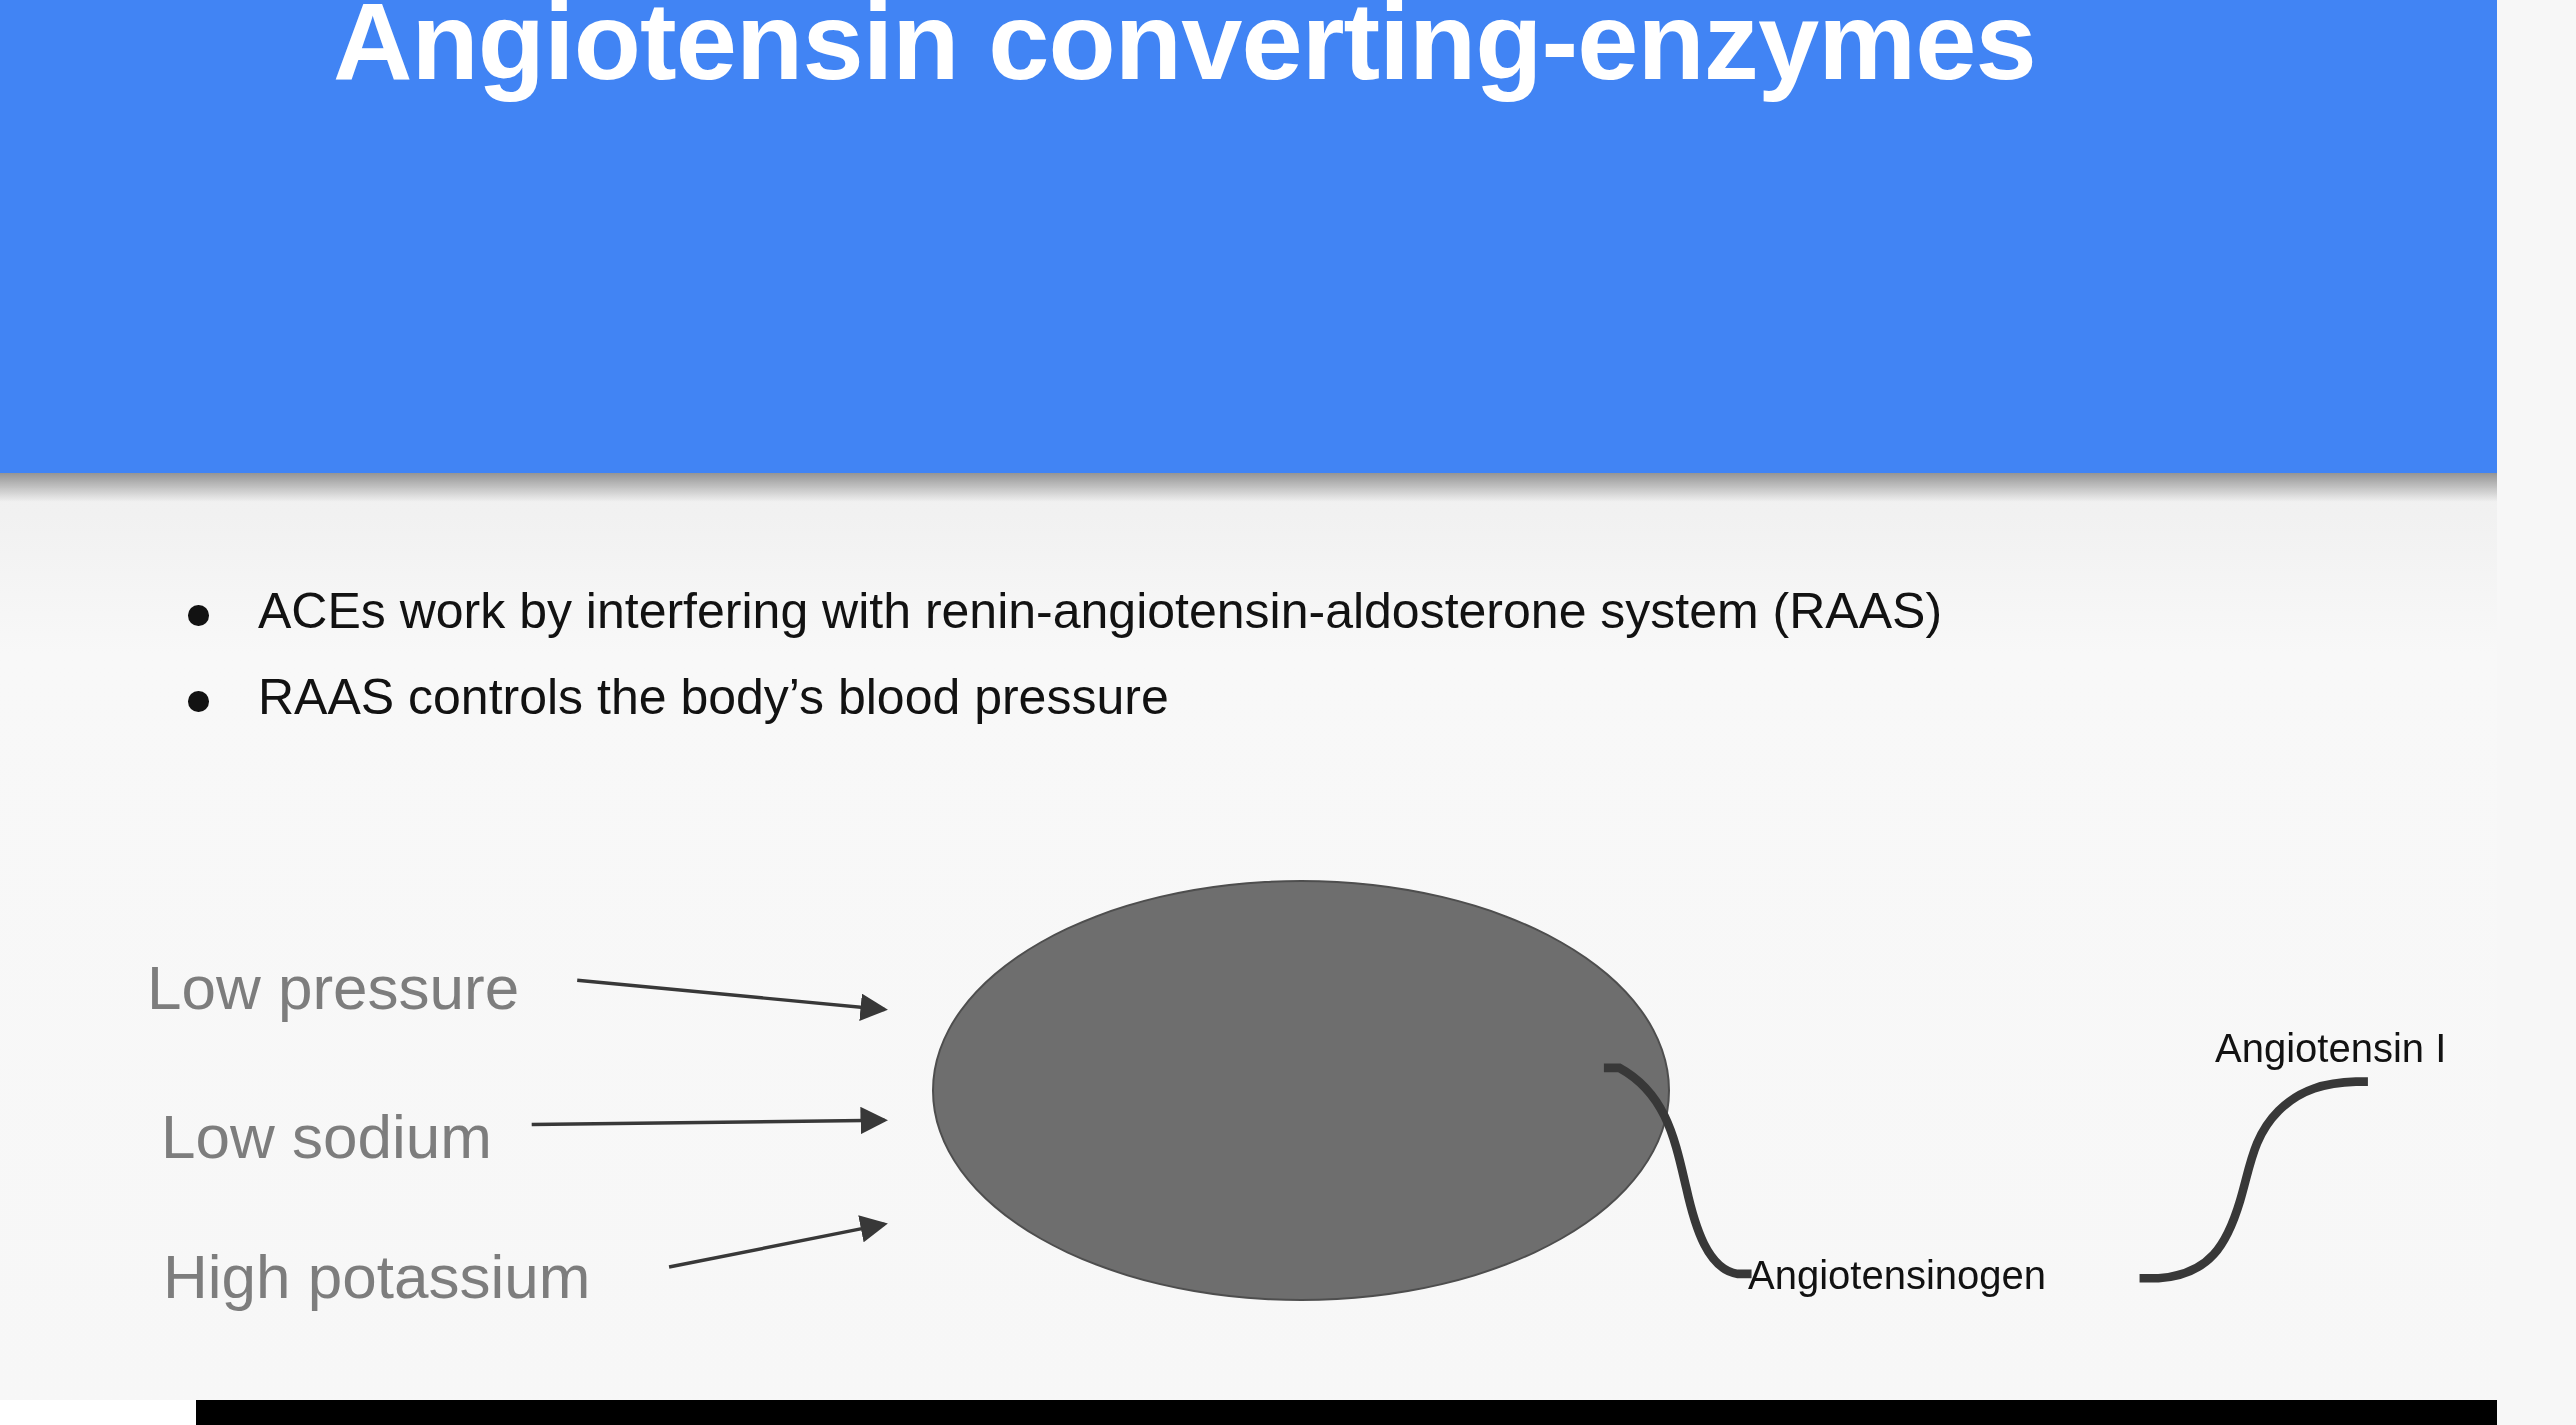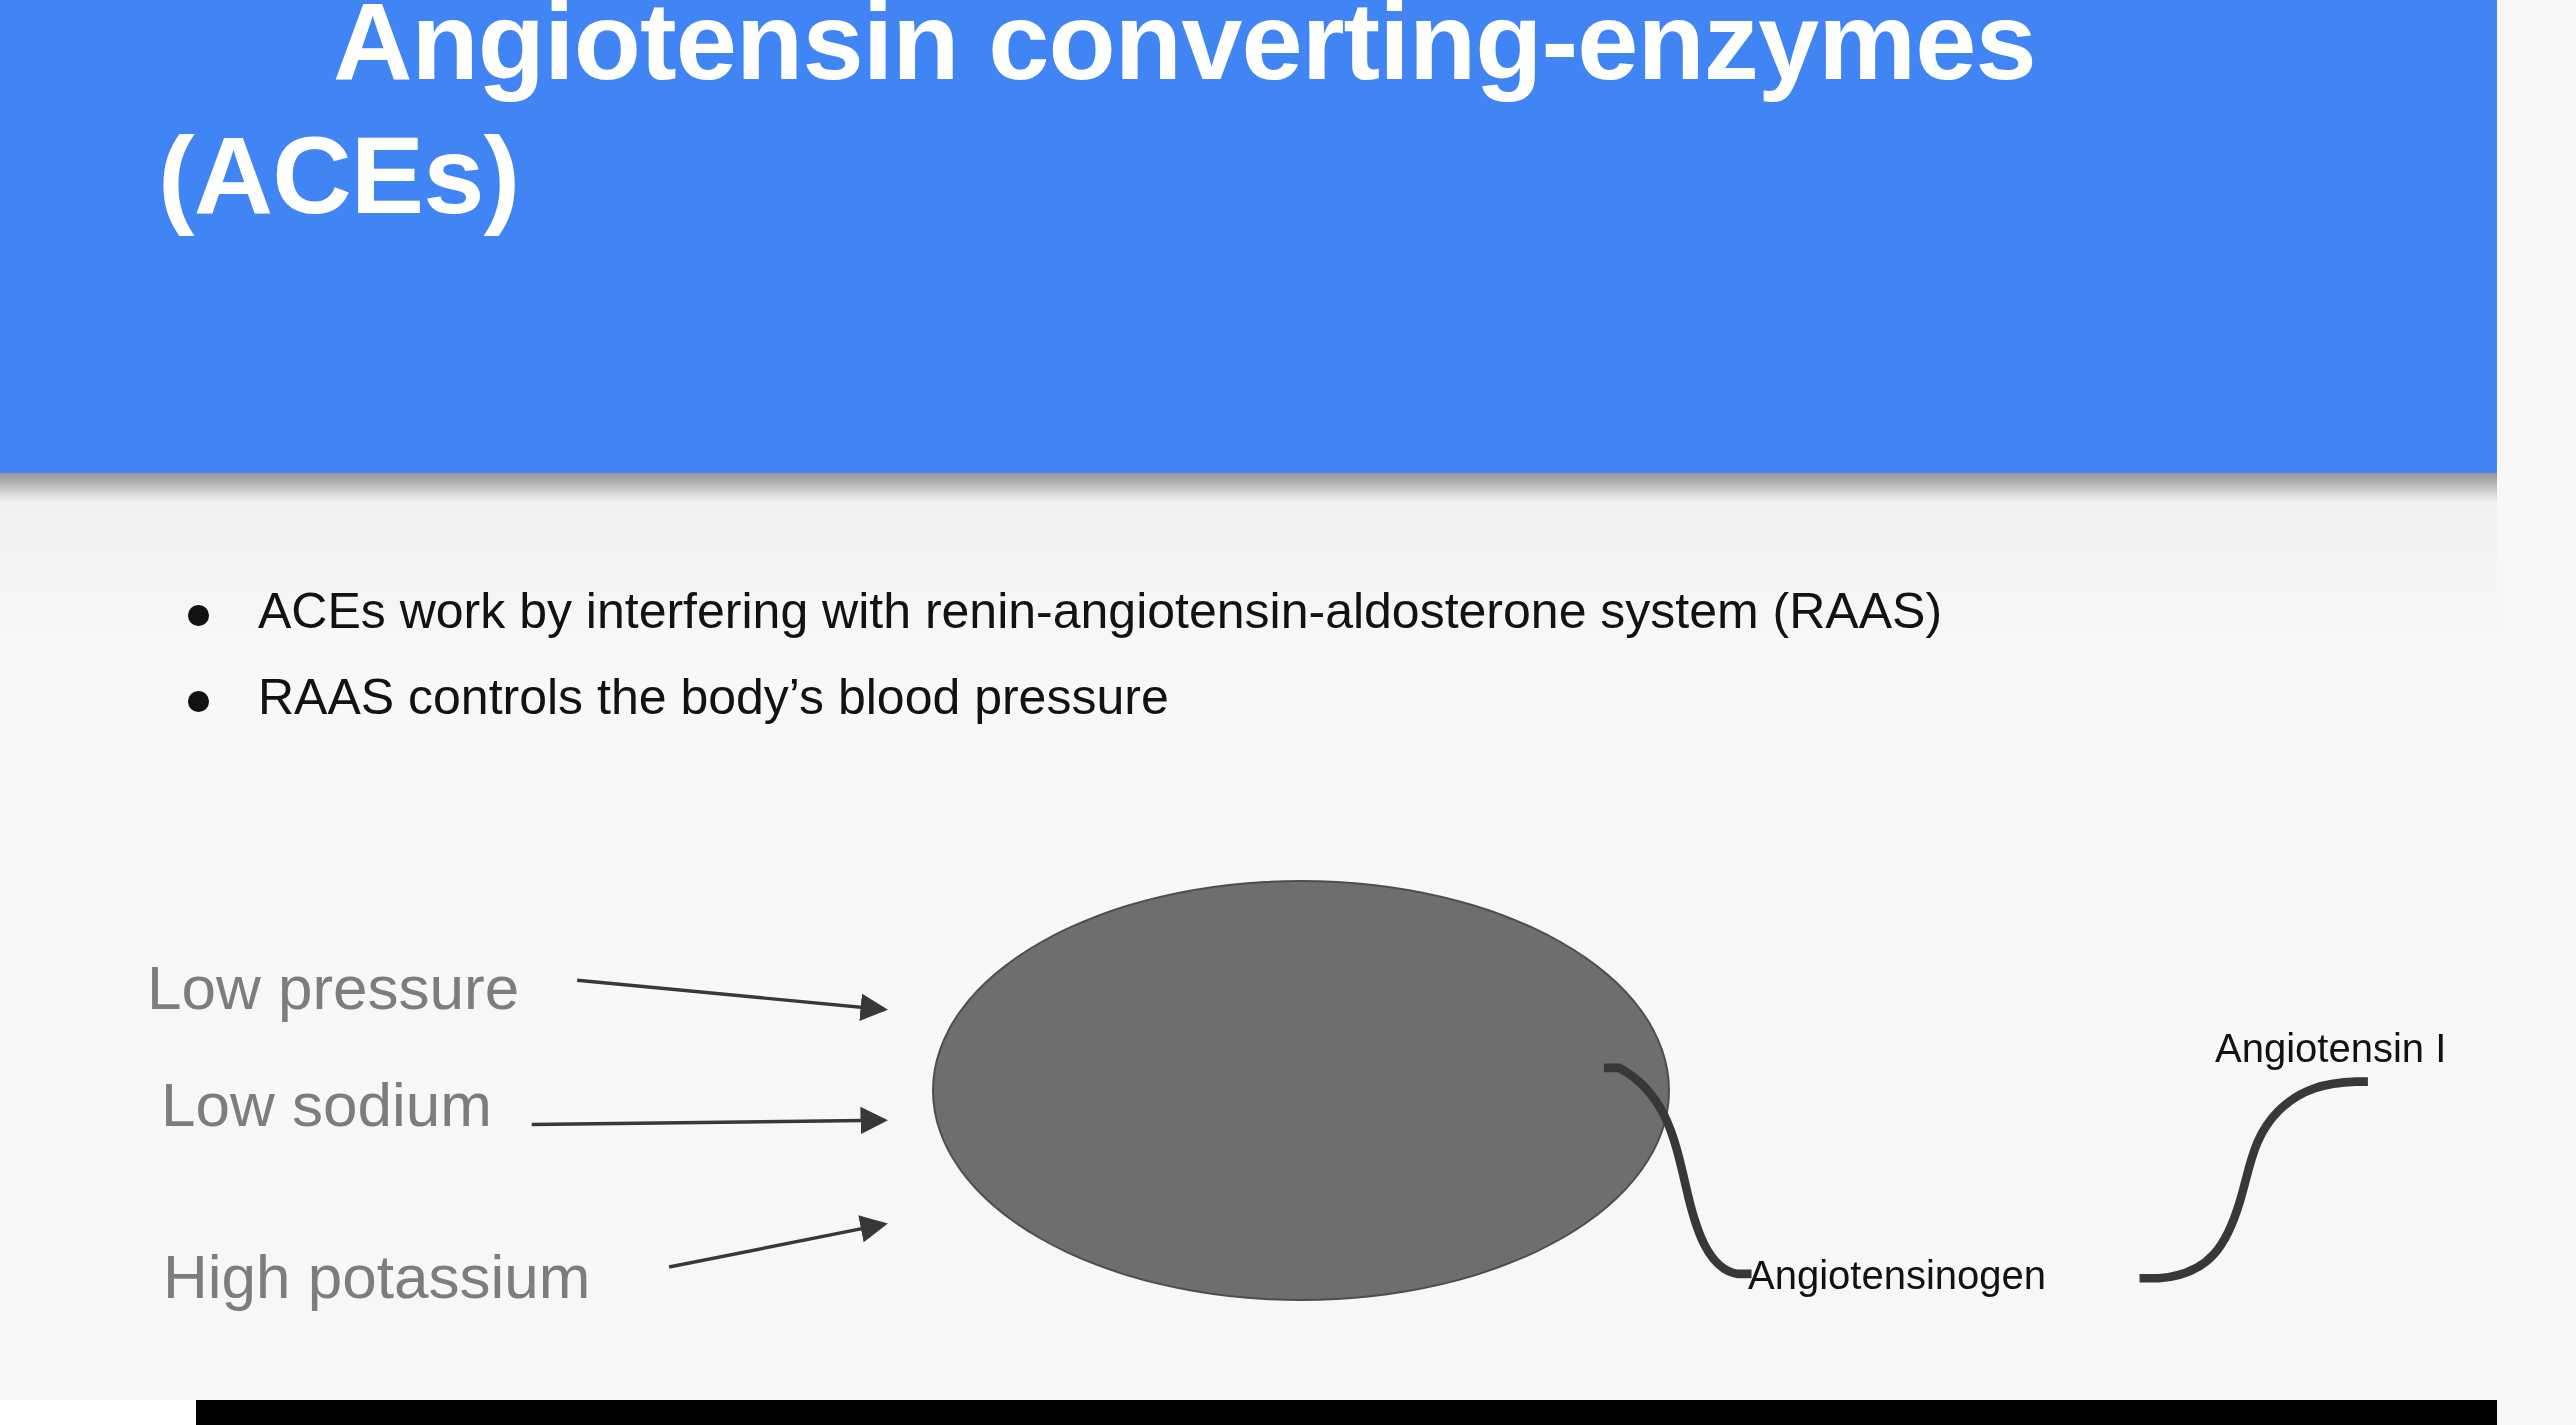--- a/index.html
+++ b/index.html
@@ -47,21 +47,21 @@
   .bullets li{position:relative;padding-left:70px;white-space:nowrap;}
   .bullets li::before{
     content:"";position:absolute;left:0;top:37px;width:20.6px;height:20.6px;
     border-radius:50%;background:var(--body-text);
   }
   .trigger{
     position:absolute;font-size:62px;line-height:62px;
     color:var(--muted-label);white-space:nowrap;
   }
   .trigger.lp{left:147px;top:957px;}
-  .trigger.ls{left:161px;top:1074px;}
+  .trigger.ls{left:161px;top:1106px;}
   .trigger.hp{left:163px;top:1246px;}
   .ellipse{
     position:absolute;left:932px;top:880px;width:738px;height:421px;
     background:var(--ellipse-fill);
     border:2.6px solid var(--ellipse-border);
     border-radius:50%;
   }
   .ellipse-text{
     position:absolute;left:1018px;top:1058px;
     font-size:62px;line-height:86px;color:var(--highlight-yellow);
@@ -88,21 +88,20 @@
 </head>
 <body>
 
 <div class="slide">
 
   <div class="header"></div>
   <div class="header-shadow"></div>
 
   <h1 class="title">
     <div class="line1">Angiotensin converting-enzymes</div>
-    <div class="line2">(ACEs)</div>
   </h1>
 
   <ul class="bullets">
     <li>ACEs work by interfering with renin-angiotensin-aldosterone system (RAAS)</li>
     <li>RAAS controls the body’s blood pressure</li>
   </ul>
 
   <div class="trigger lp">Low pressure</div>
   <div class="trigger ls">Low sodium</div>
   <div class="trigger hp">High potassium</div>

